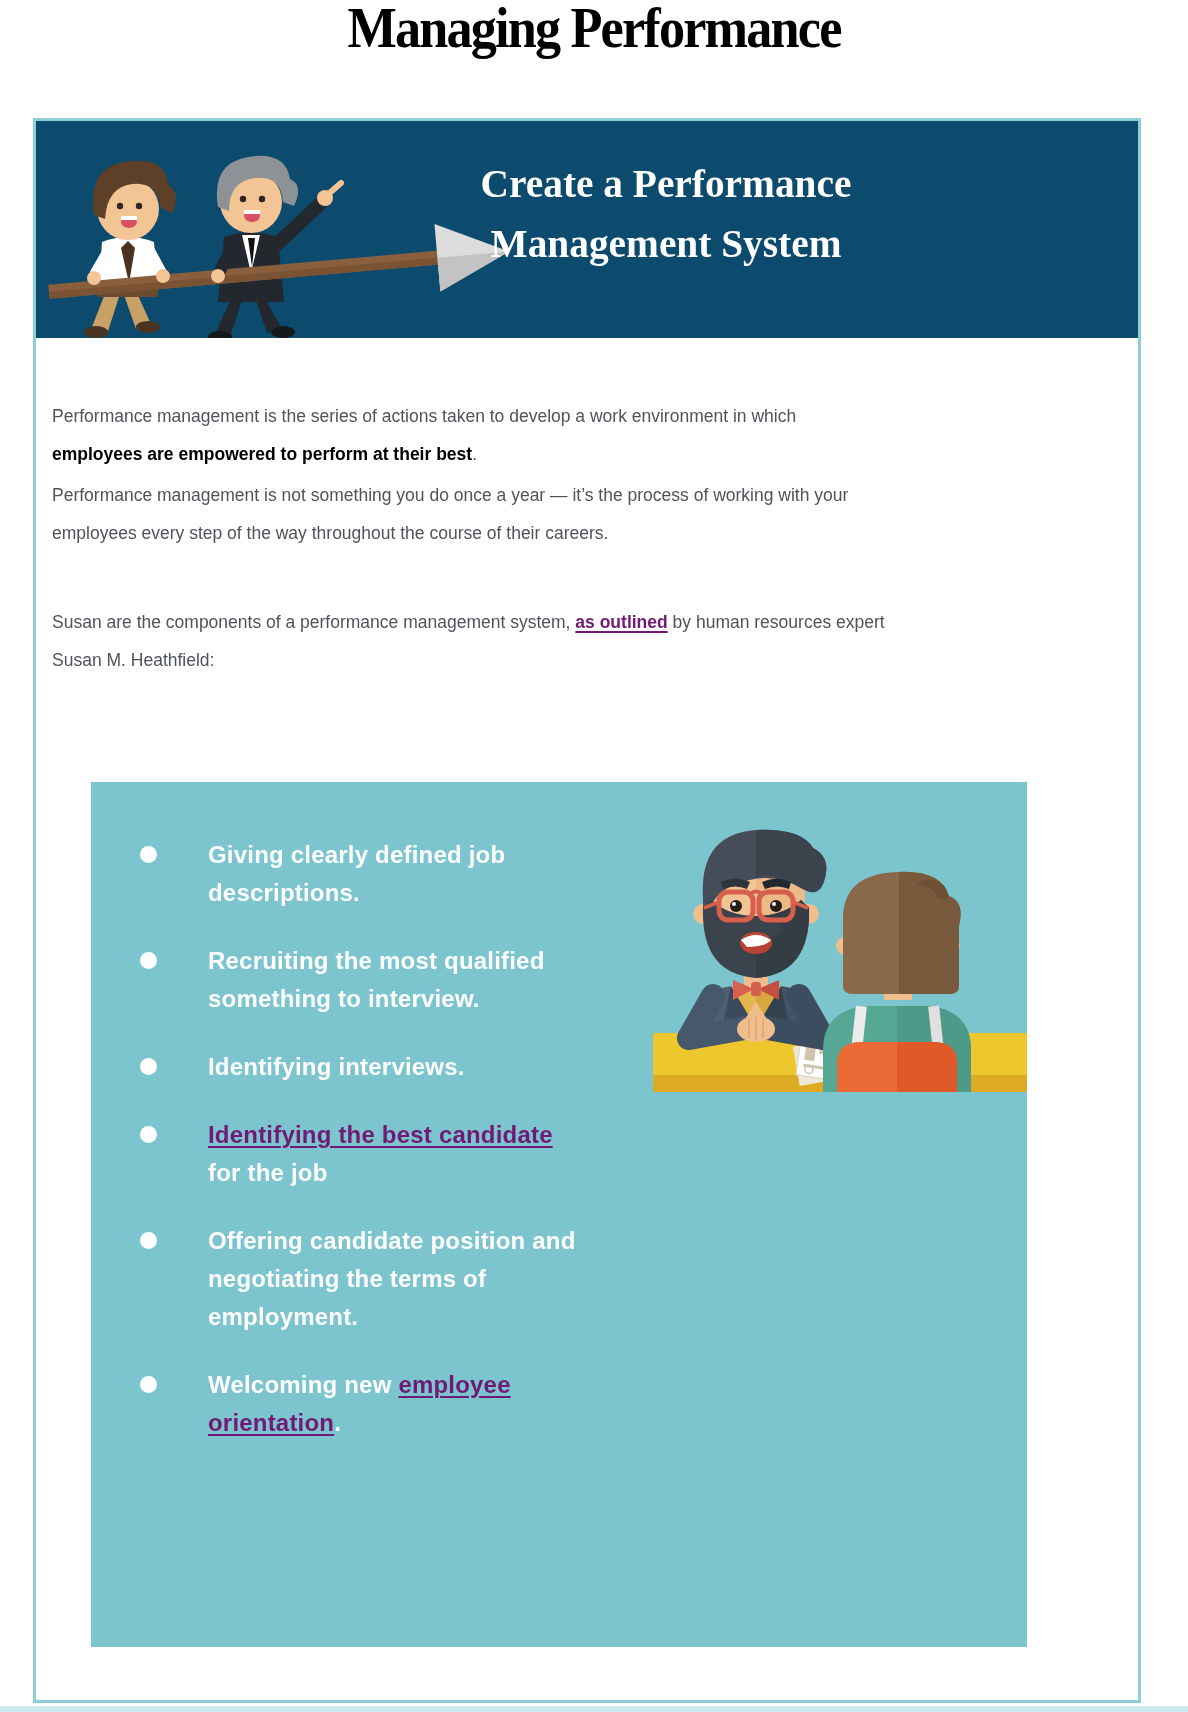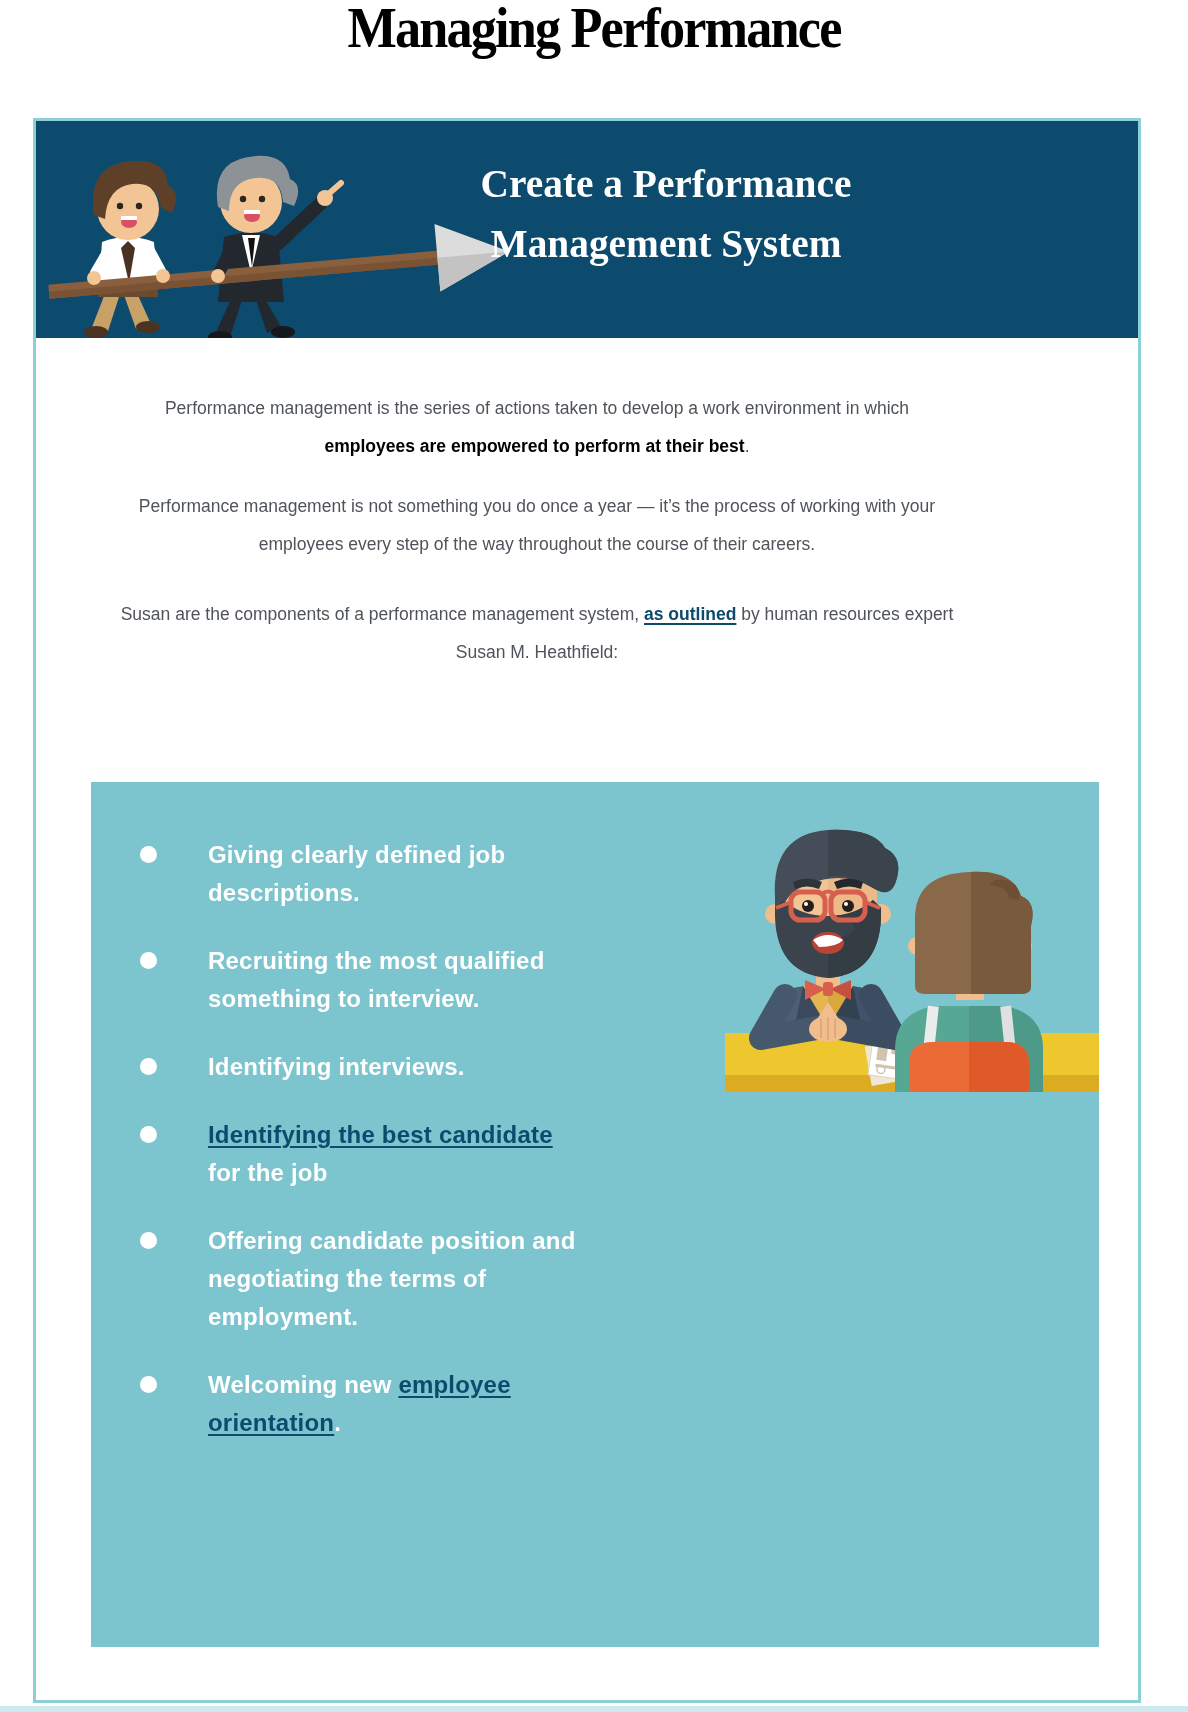--- a/index.html
+++ b/index.html
@@ -22,33 +22,33 @@
     background:#0c4a6e; overflow:hidden;
   }
   .banner-illustration { position:absolute; left:0; bottom:0; }
   .banner-title {
     position:absolute; left:330px; top:32px; width:600px; text-align:center;
     color:#ffffff; font-family:"Liberation Serif", serif; font-weight:bold;
     font-size:41px; line-height:60px; white-space:pre-line;
     transform:scaleX(.96); transform-origin:center;
   }
   .para {
-    position:absolute; left:36px; width:986px; margin:8px; text-align:center;
+    position:absolute; left:36px; width:986px; margin:16px; text-align:left;
     font-size:17.5px; line-height:37.5px; color:#4f545b; white-space:pre-line;
   }
   #para-1 { top:382px; }
-  #para-2 { top:480px; }
+  #para-2 { top:461px; }
   #para-3 { top:588px; }
   .bold { font-weight:bold; color:#000000; }
   .link {
-    font-weight:bold; color:#0c4a6e; text-decoration:underline;
+    font-weight:bold; color:#701a75; text-decoration:underline;
     text-decoration-thickness:2px; text-underline-offset:3px; cursor:pointer;
   }
   .teal-box {
-    position:absolute; left:91px; top:782px; width:1008px; height:865px;
+    position:absolute; left:91px; top:782px; width:936px; height:865px;
     background:#7dc5ce;
   }
   .bullet-list {
     position:absolute; left:49px; top:54px; width:570px;
     list-style:none; margin:0; padding:0;
   }
   .bullet-list li { display:flex; margin:0 0 30px 0; }
   .dot {
     flex:0 0 17px; width:17px; height:17px; border-radius:50%;
     background:#ffffff; margin-top:10px; margin-right:51px;

